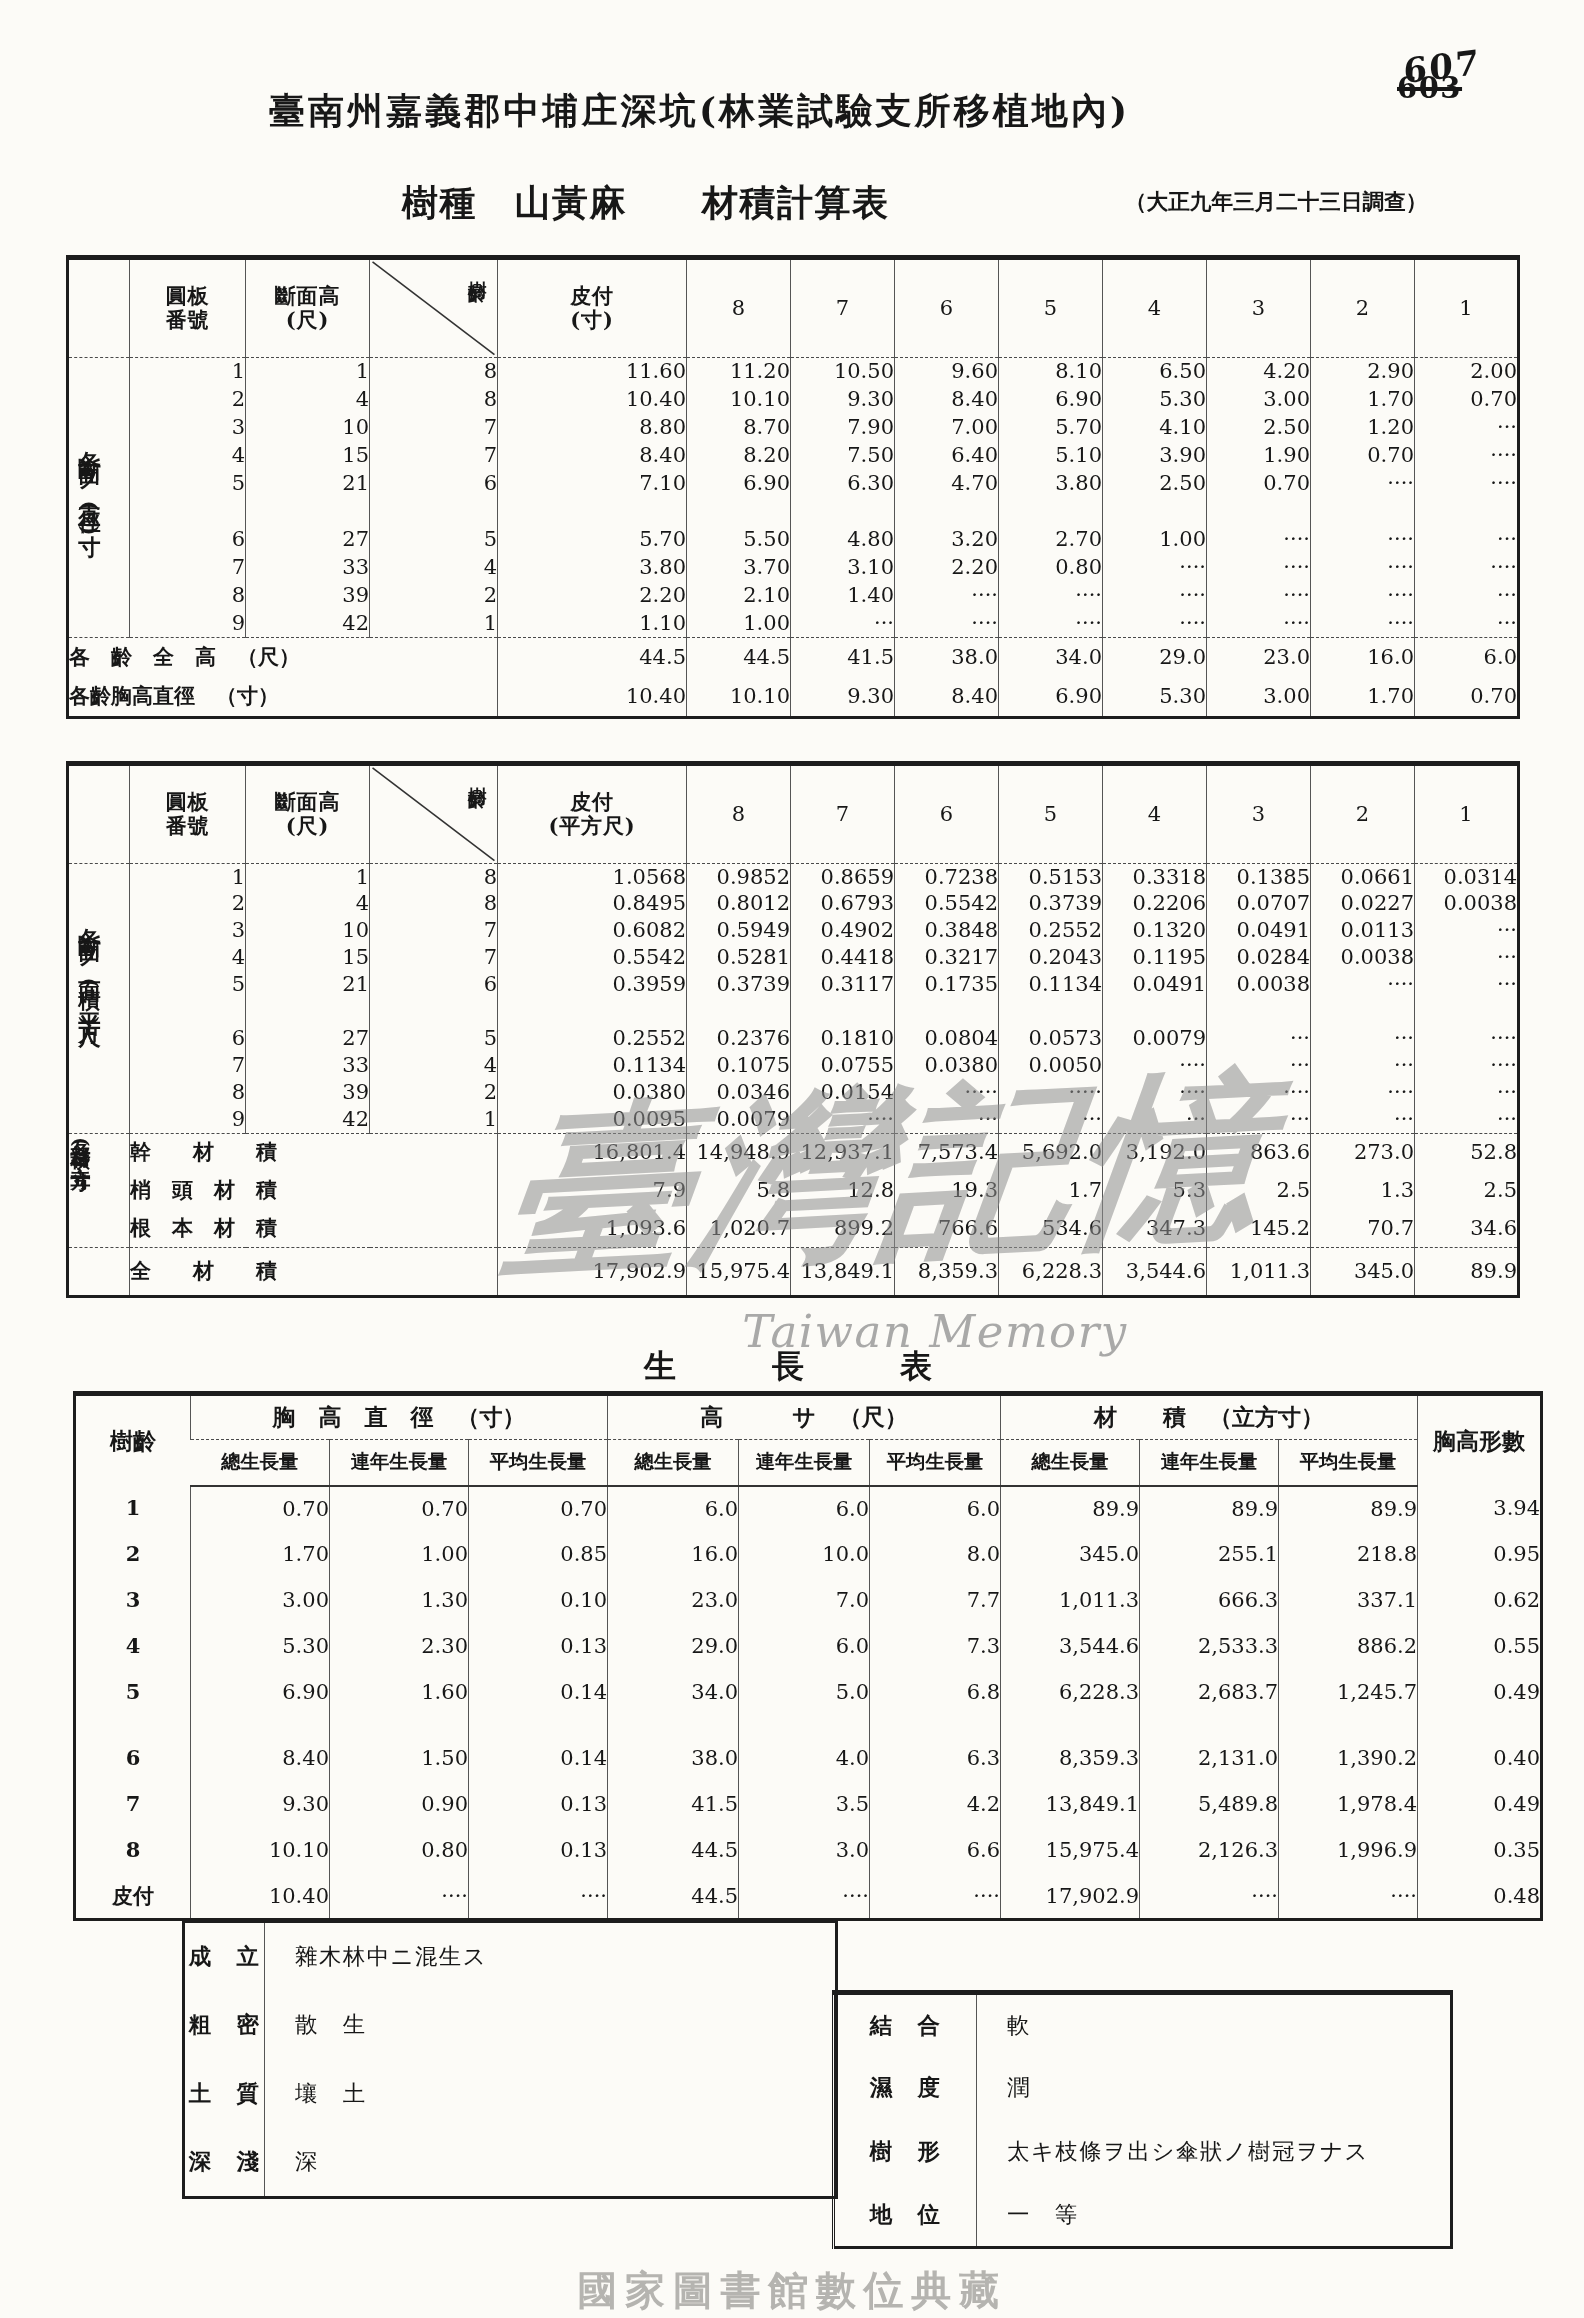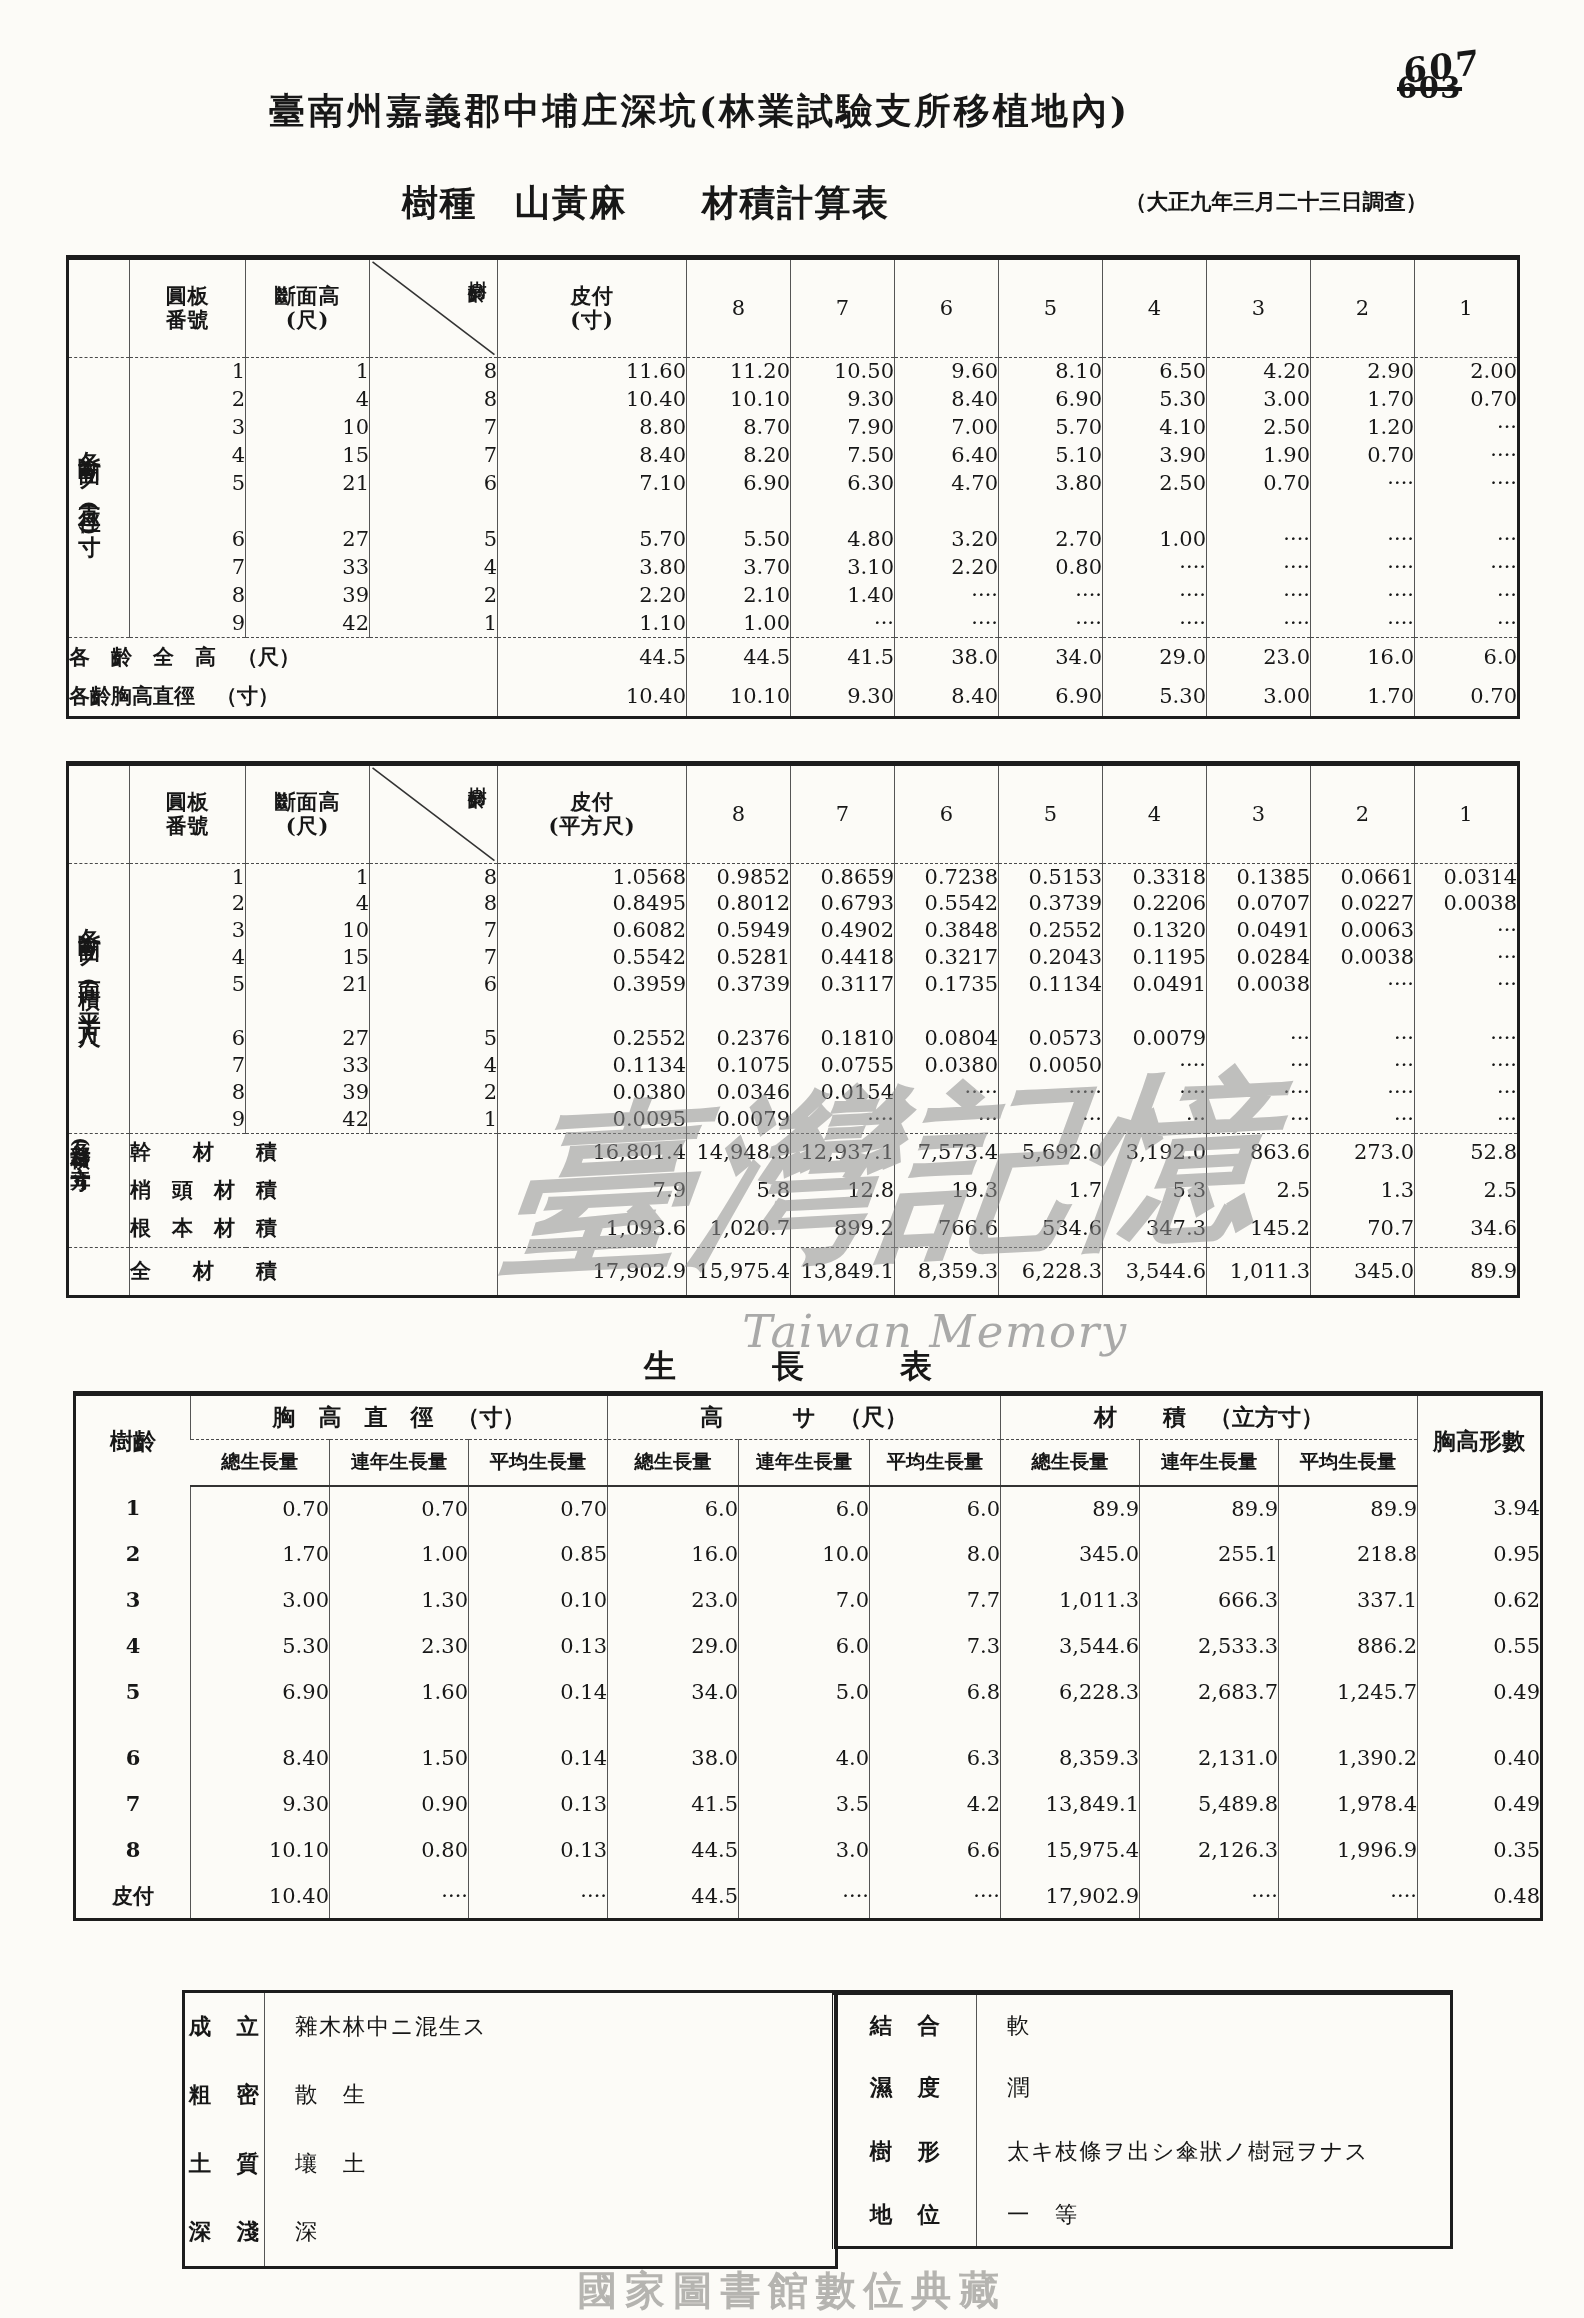--- a/index.html
+++ b/index.html
@@ -79,21 +79,21 @@
   
   .side-label{
     position:absolute; writing-mode:vertical-rl; text-orientation:mixed;
     font-size:22.4px; font-weight:bold; letter-spacing:7px; text-align:center;
   }
   #side-t1{left:75px; top:352px; height:271px;}
   #side-t2a{left:75px; top:829px; height:286px;}
   #side-t2b{left:68px; top:1125px; height:166px; display:flex; flex-direction:row;}
   #side-t2b span{writing-mode:vertical-rl; font-size:20px; font-weight:bold; letter-spacing:3.1px; display:block;}
   
-  #cond-l{left:182px; top:1990px; width:653px; height:279px; border-width:3.1px;}
+  #cond-l{left:182px; top:1920px; width:653px; height:279px; border-width:3.1px;}
   #cond-r{left:832px; top:1990px; width:618px; height:259px; border-left:3.9px double #1d1d1d;}
   table.cond td{font-size:22.4px; vertical-align:middle;}
   table.cond td.clab{font-weight:bold; text-align:center; white-space:nowrap; letter-spacing:1.5px;}
   table.cond td.cval{text-align:left; padding-left:23px; white-space:nowrap; letter-spacing:1.5px;}
   table.cond tr > td:not(:first-child){border-left:1.2px solid #555;padding-left:30px;}
   
   .wm-main{
     position:absolute; left:464px; top:1082px; width:850px; text-align:center;
     color:#8f8f8f; opacity:.55; pointer-events:none; z-index:5;
     font-style:italic; font-weight:bold; font-size:182px; letter-spacing:9.3px;
@@ -420,21 +420,21 @@
           <td class="num">3</td>
           <td class="num">10</td>
           <td class="num">7</td>
           <td class="val">0.6082</td>
           <td class="val">0.5949</td>
           <td class="val">0.4902</td>
           <td class="val">0.3848</td>
           <td class="val">0.2552</td>
           <td class="val">0.1320</td>
           <td class="val">0.0491</td>
-          <td class="val">0.0063</td>
+          <td class="val">0.0113</td>
           <td class="val">···</td>
         </tr>
         <tr>
           <td class="c0"></td>
           <td class="num">4</td>
           <td class="num">15</td>
           <td class="num">7</td>
           <td class="val">0.5542</td>
           <td class="val">0.5281</td>
           <td class="val">0.4418</td>

